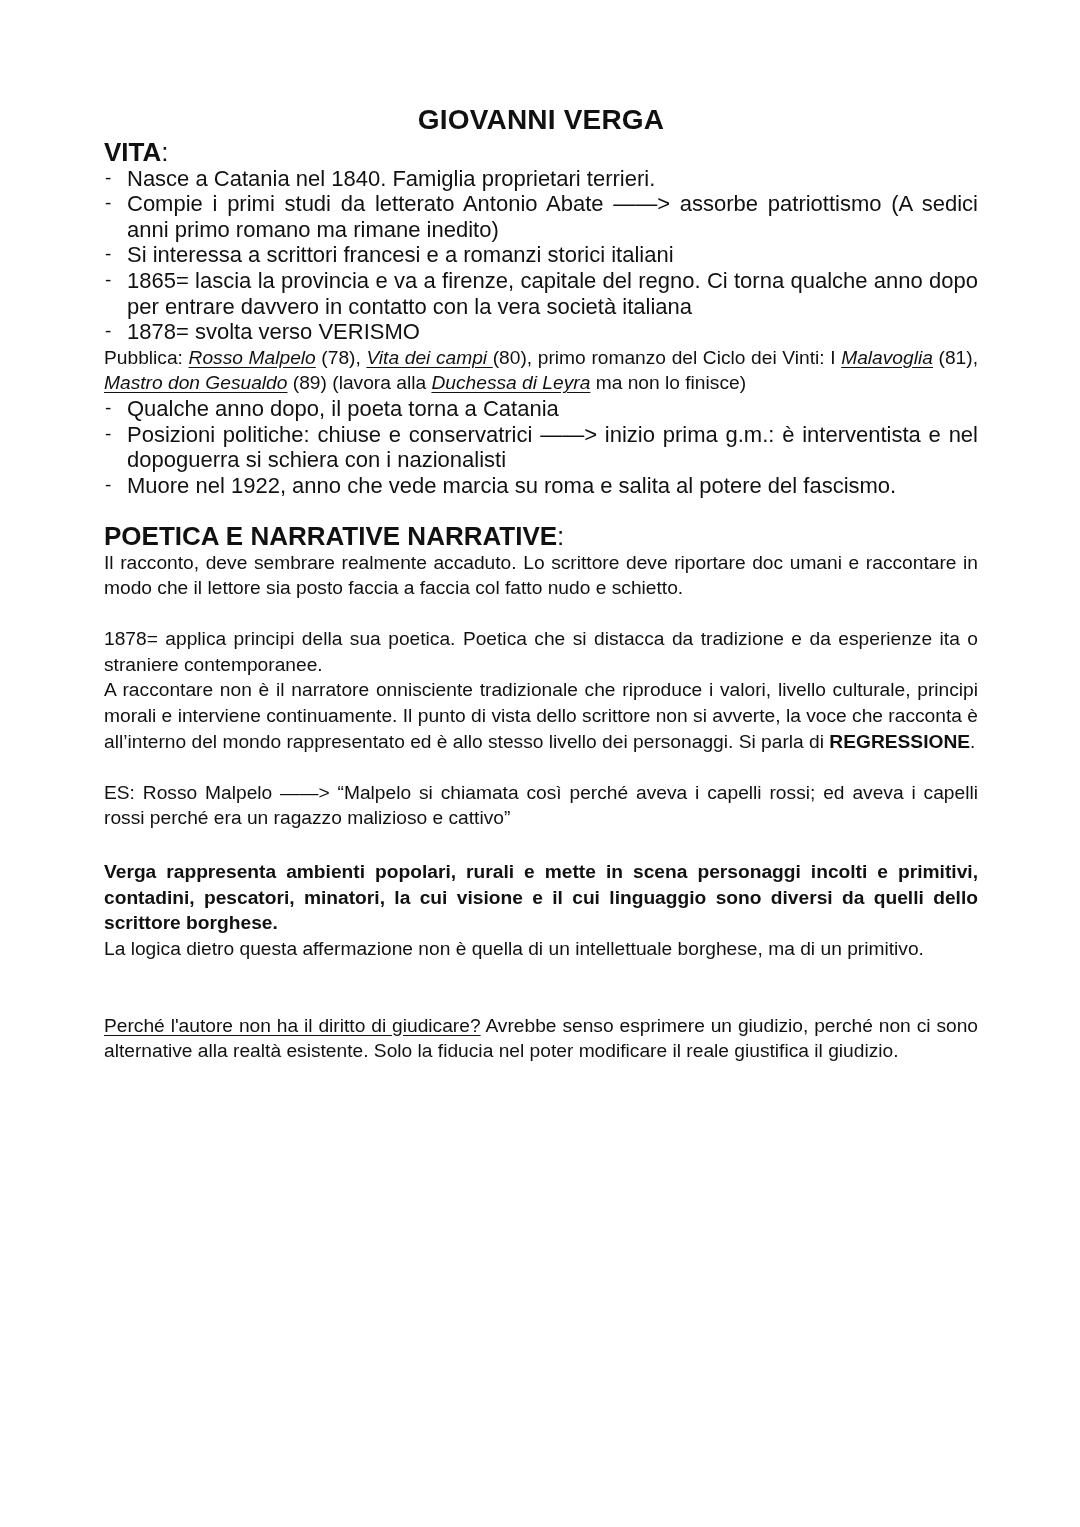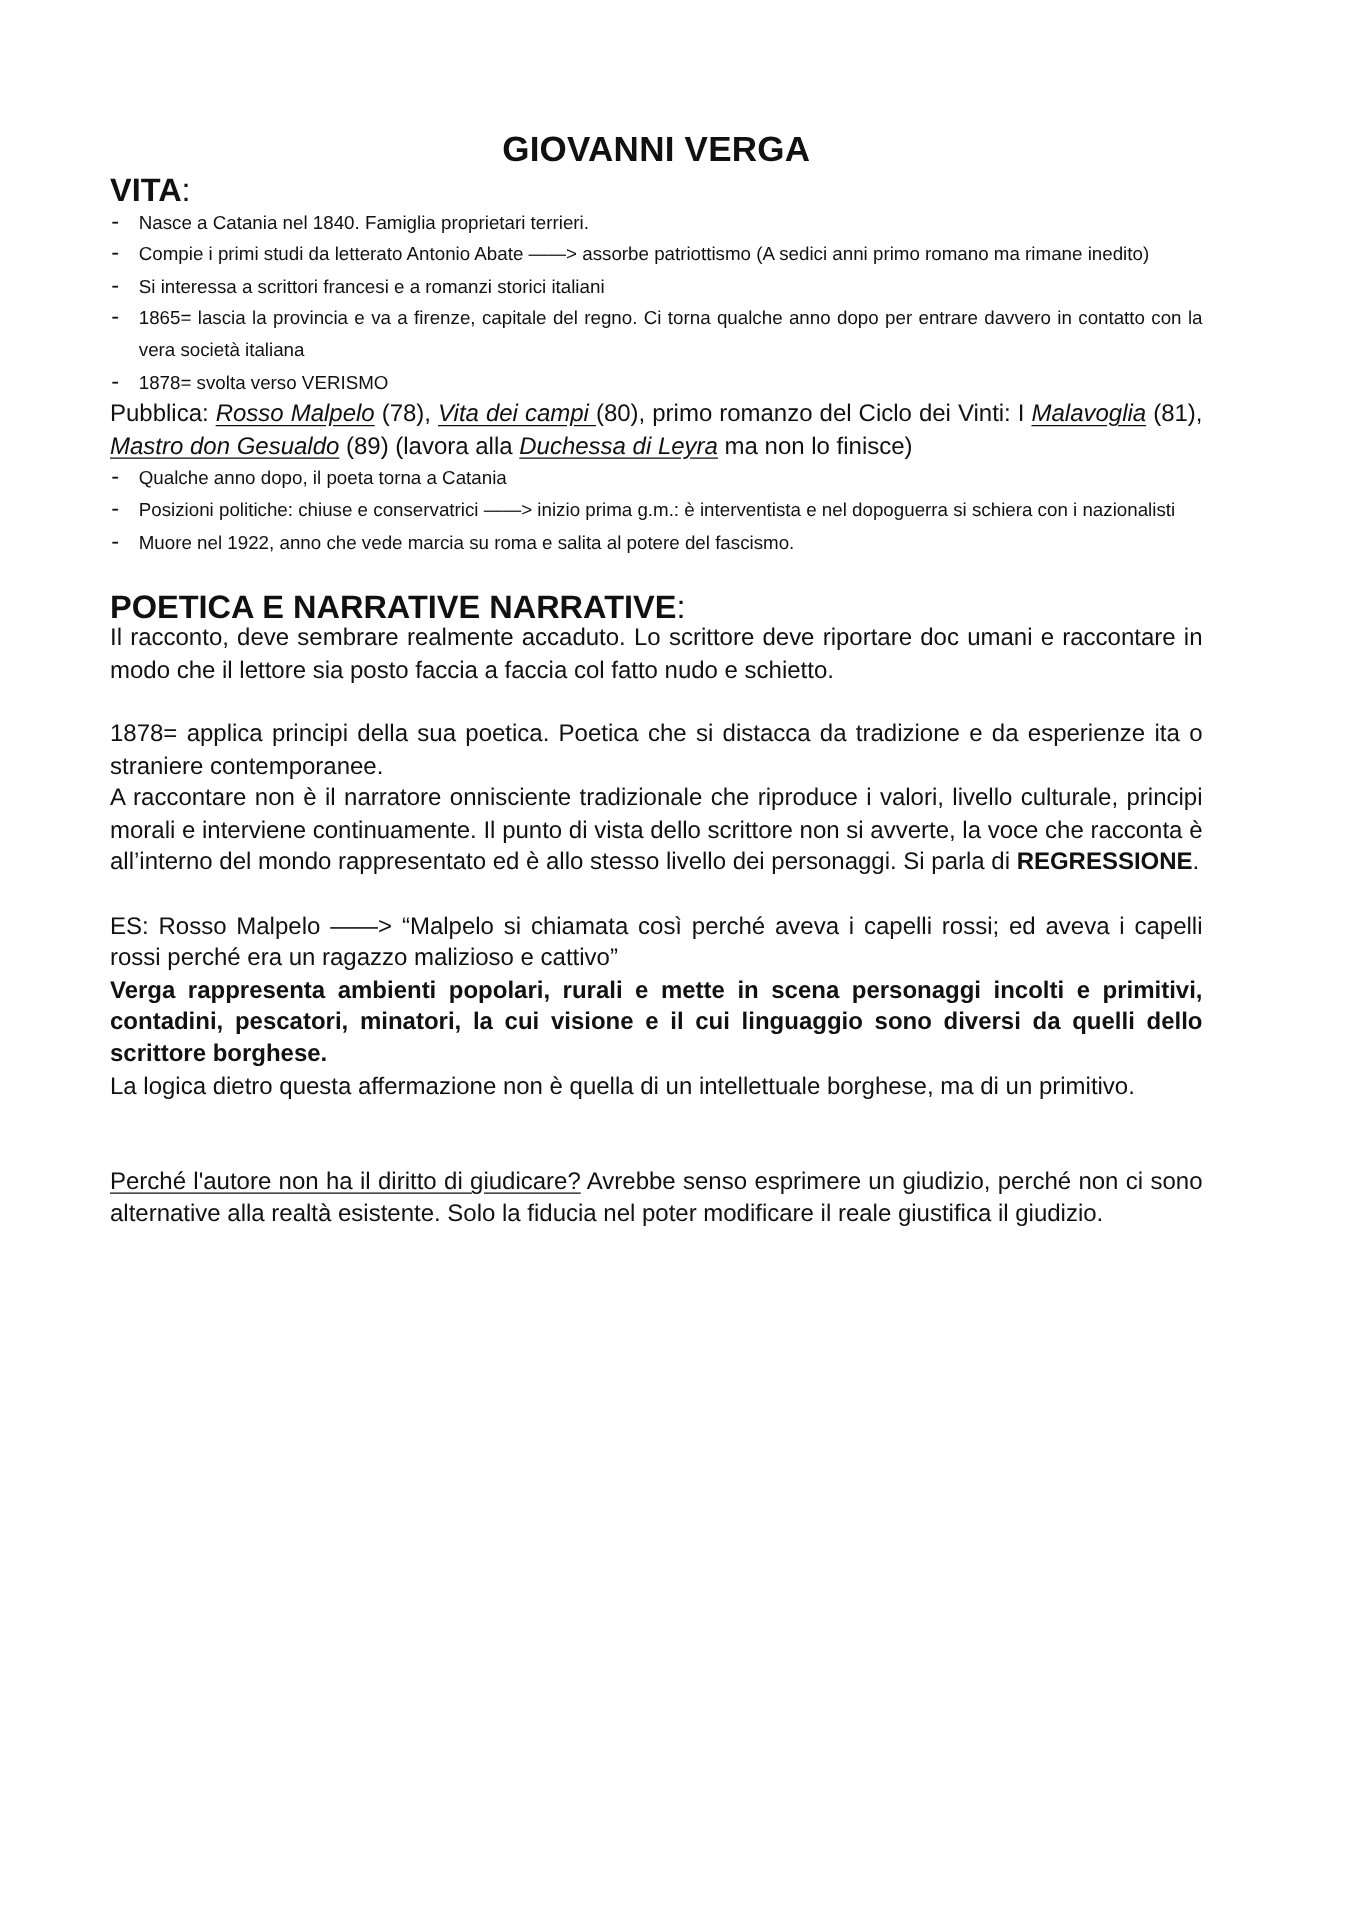--- a/index.html
+++ b/index.html
@@ -1,38 +1,38 @@
 <!DOCTYPE html>
 <html><head>
 <meta charset="utf-8">
 <style>
   html, body { margin: 0; padding: 0; background: #ffffff; }
   body {
     width: 1080px; height: 1527px; position: relative; overflow: hidden;
     font-family: "Liberation Sans", sans-serif; color: #111111;
   }
-  .page { position: absolute; left: 88px; top: 100px; width: 874px; }
+  .page { position: absolute; left: 104px; top: 100px; width: 874px; }
   .title {
     text-align: center; font-weight: bold; font-size: 28px;
     line-height: 40px; margin: 0 0 0 0; letter-spacing: 0.2px;
   }
   .line { font-size: 19.2px; line-height: 25.6px; }
   .just { text-align: justify; text-align-last: left; }
   .heading { font-weight: bold; font-size: 26px; line-height: 25.6px; }
   ul.dash { list-style: none; margin: 0; padding: 0; }
   ul.dash li {
-    position: relative; padding-left: 23px; font-size: 15px; line-height: 25.6px;
+    position: relative; padding-left: 23px; font-size: 22px; line-height: 25.6px;
     text-align: justify;
   }
   ul.dash li::before {
     content: "-"; position: absolute; left: 1px; top: -1px; font-size: 19px;
   }
   .u { text-decoration: underline; text-underline-offset: 3px; }
   .ui { text-decoration: underline; font-style: italic; text-underline-offset: 3px; }
-  .b { font-weight: bold; }
+  .b { font-weight: bold; margin-top: 28px; }
   .gap { height: 25.6px; }
   p { margin: 0; }
 </style>
 </head>
 <body>
 
 <div class="page">
   <div class="title">GIOVANNI VERGA</div>
 
   <section>

